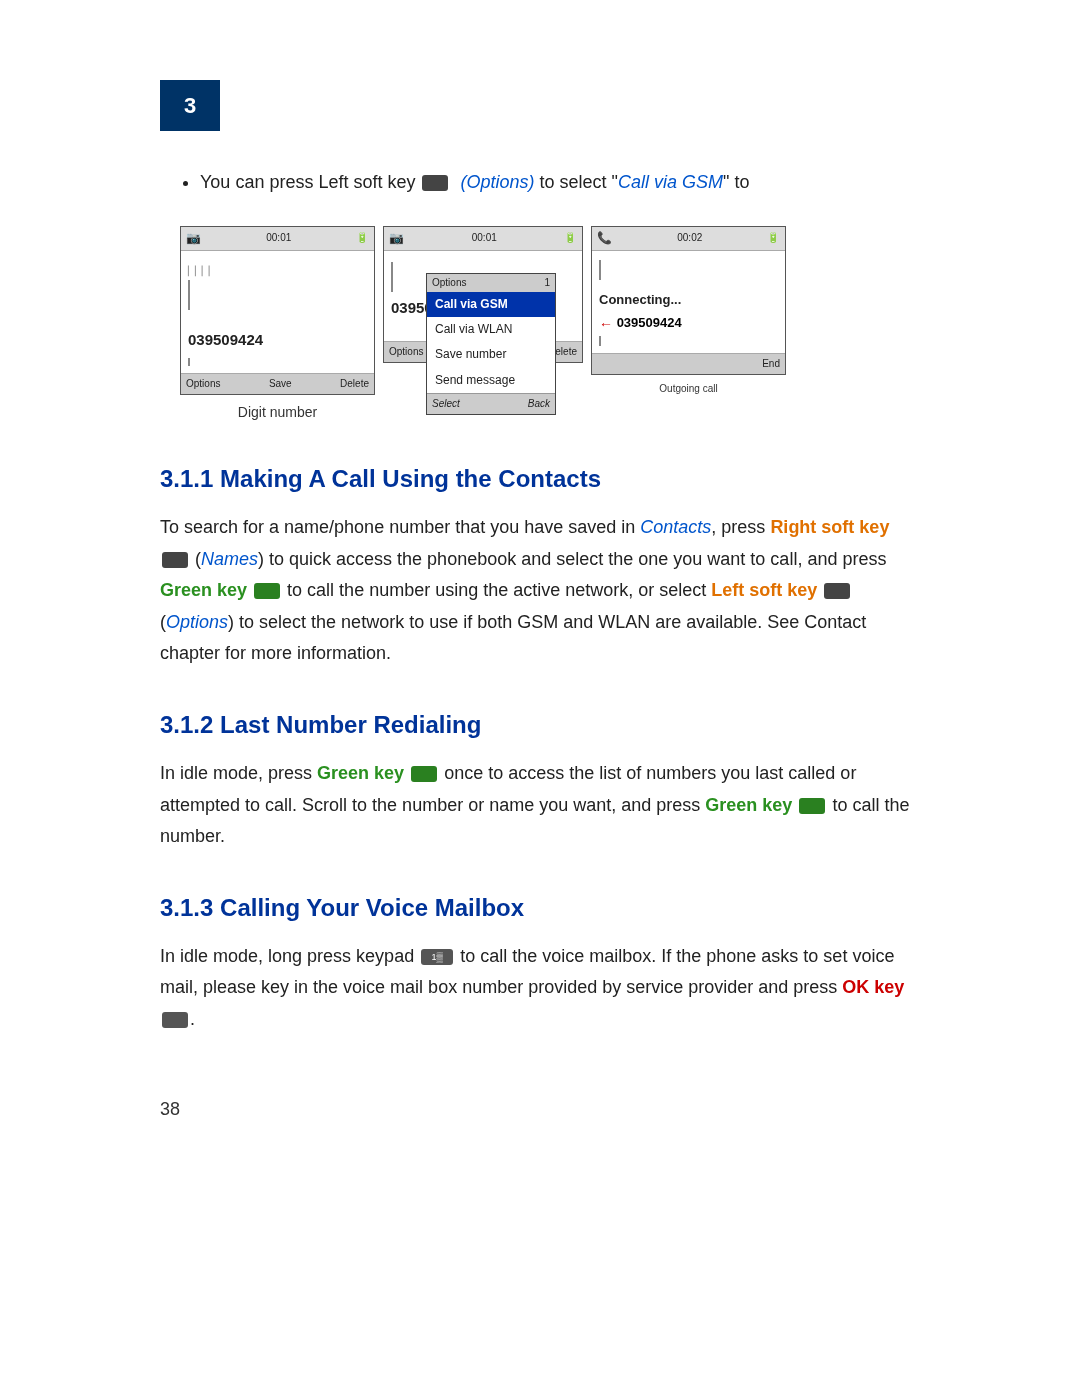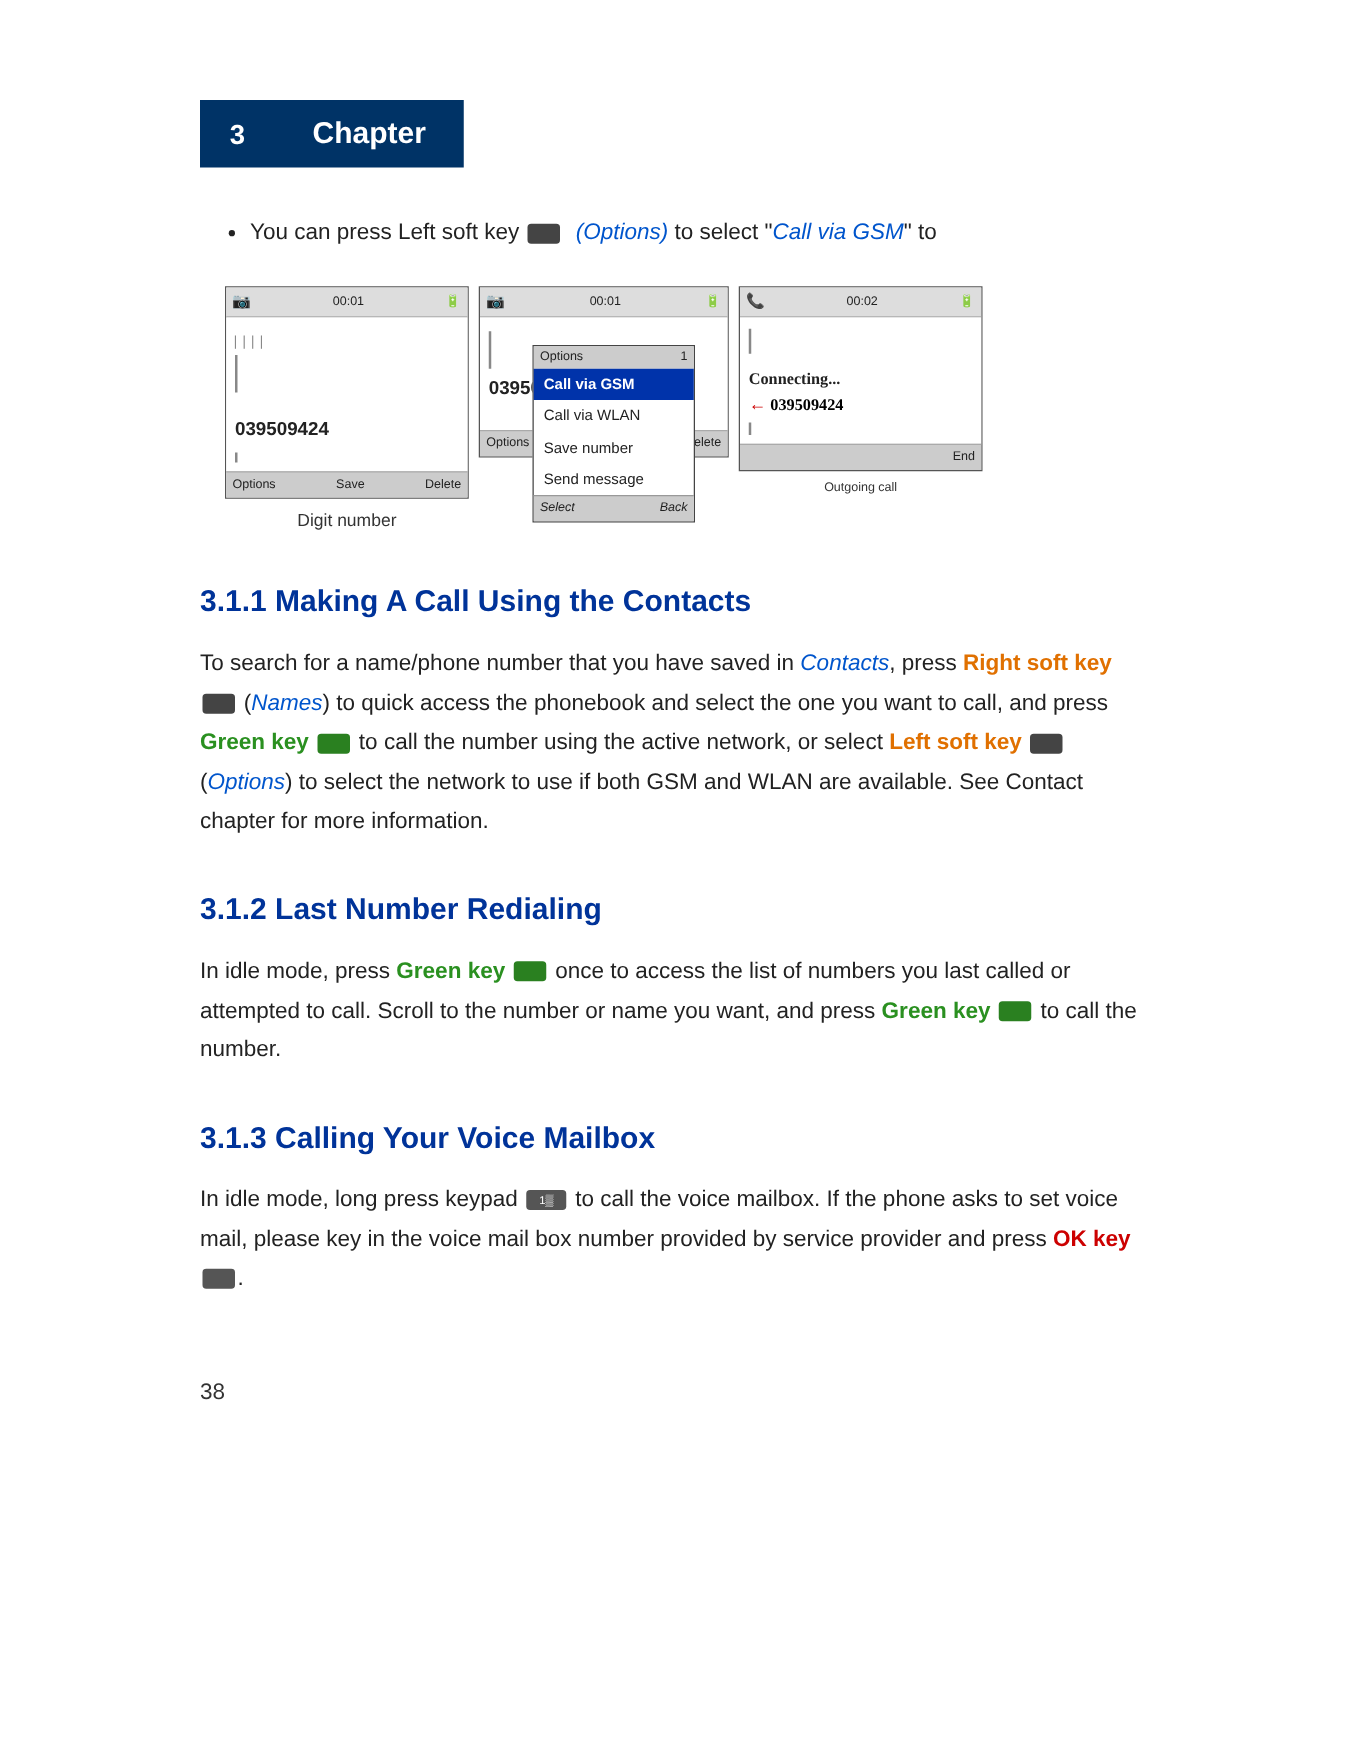--- a/index.html
+++ b/index.html
@@ -221,21 +221,20 @@
       font-size: 10px;
       border-top: 1px solid #999;
       font-style: italic;
     }
   </style>
 </head>
 <body>
 
 <div class="chapter-header">
   <div class="chapter-number">3</div>
-  <div class="chapter-title">Chapter</div>
 </div>
 
 <ul class="intro-bullet">
   <li>
     <span>You can press Left soft key</span>
     <span class="key-icon"></span>
     <span style="font-style:italic;color:#0055cc;">&nbsp;(<span>Options</span>)</span>
     <span> to select "</span><span class="text-italic-blue">Call via GSM</span><span>" to</span><br>
   </li>
 </ul>
@@ -305,21 +304,21 @@
     </div>
 
     <div style="display:flex;flex-direction:column;align-items:center;">
       <div class="screen-box">
         <div class="screen-status-bar">
           <span style="font-size:12px;">📞</span>
           <span>00:02</span>
           <span style="font-size:10px;">🔋</span>
         </div>
         <div class="screen-content">
-          <div style="margin-top:4px;font-family:Liberation Serif, serif;">
+          <div style="margin-top:4px;">
             <div style="width:2px;height:20px;background:#888;margin:2px 0;"></div>
             <div class="connecting-text">Connecting...</div>
             <div class="connecting-number">
               <span class="arrow-icon">←</span>
               <span>039509424</span>
             </div>
             <div style="width:2px;height:10px;background:#888;margin:2px 0;"></div>
           </div>
         </div>
         <div class="screen-soft-keys">

